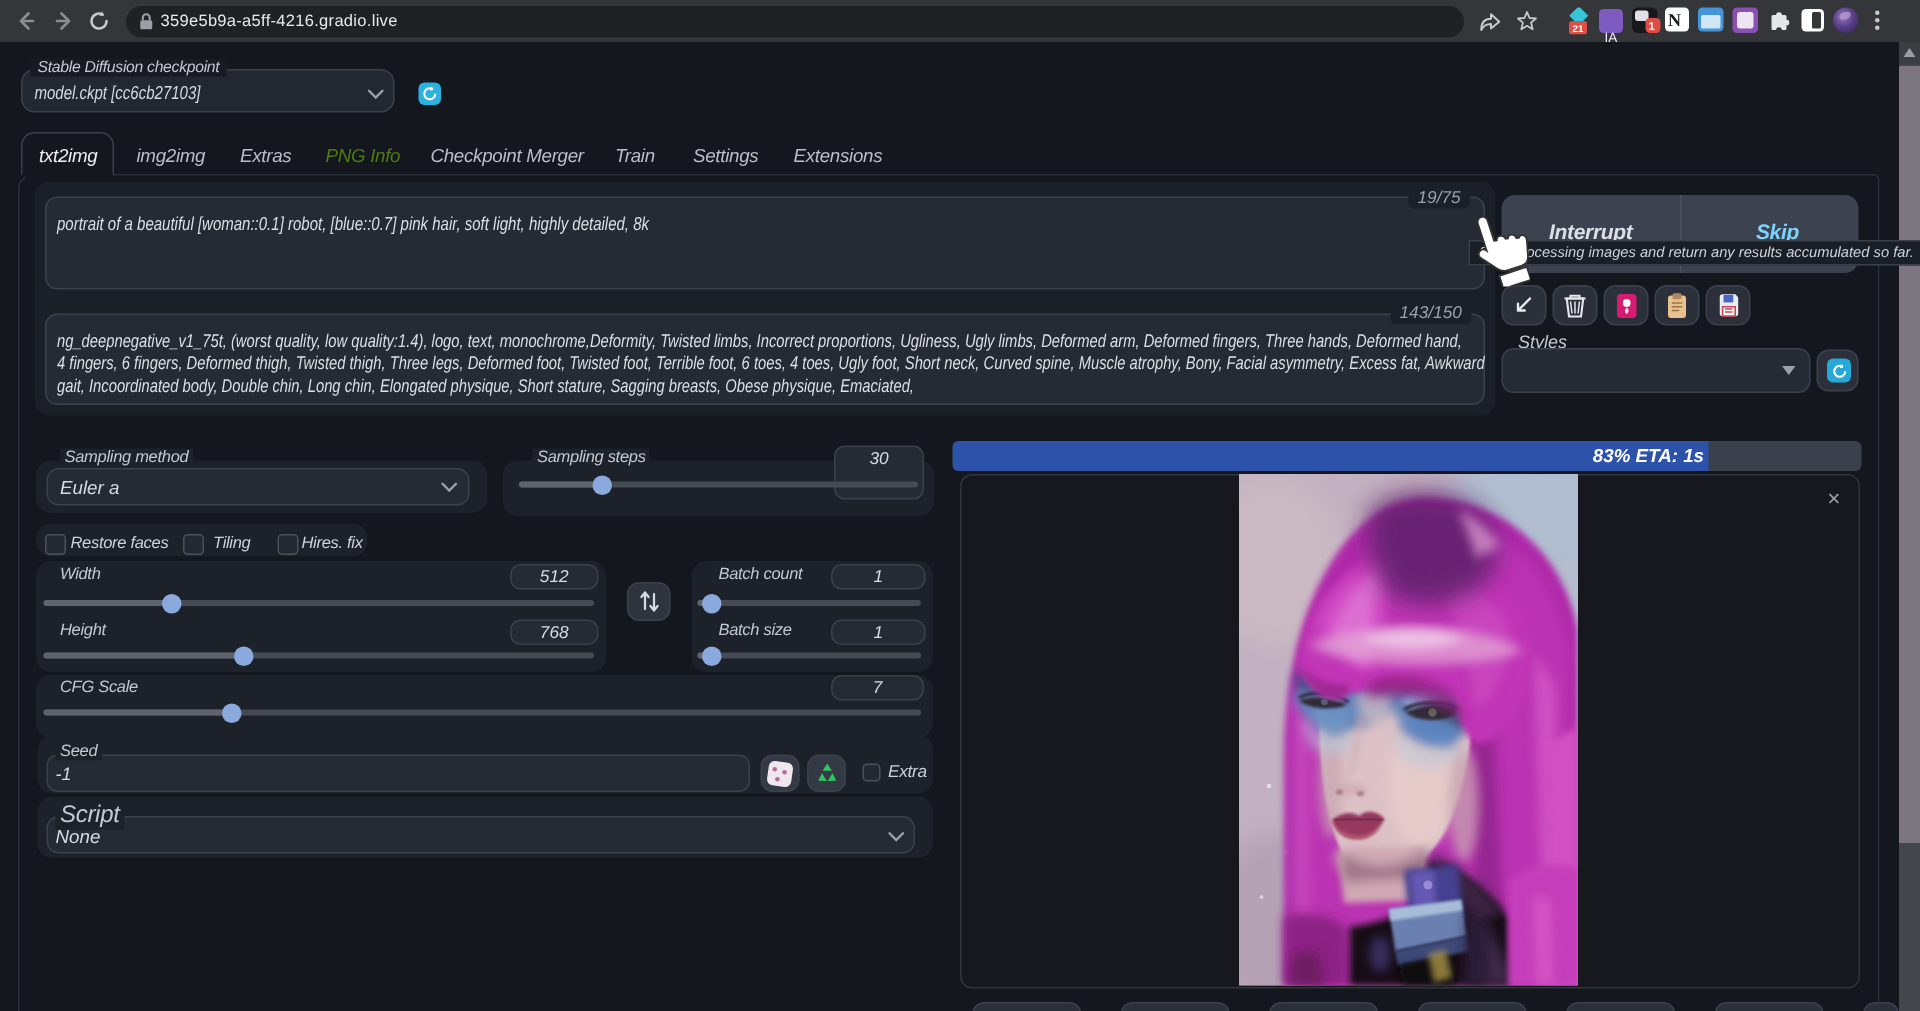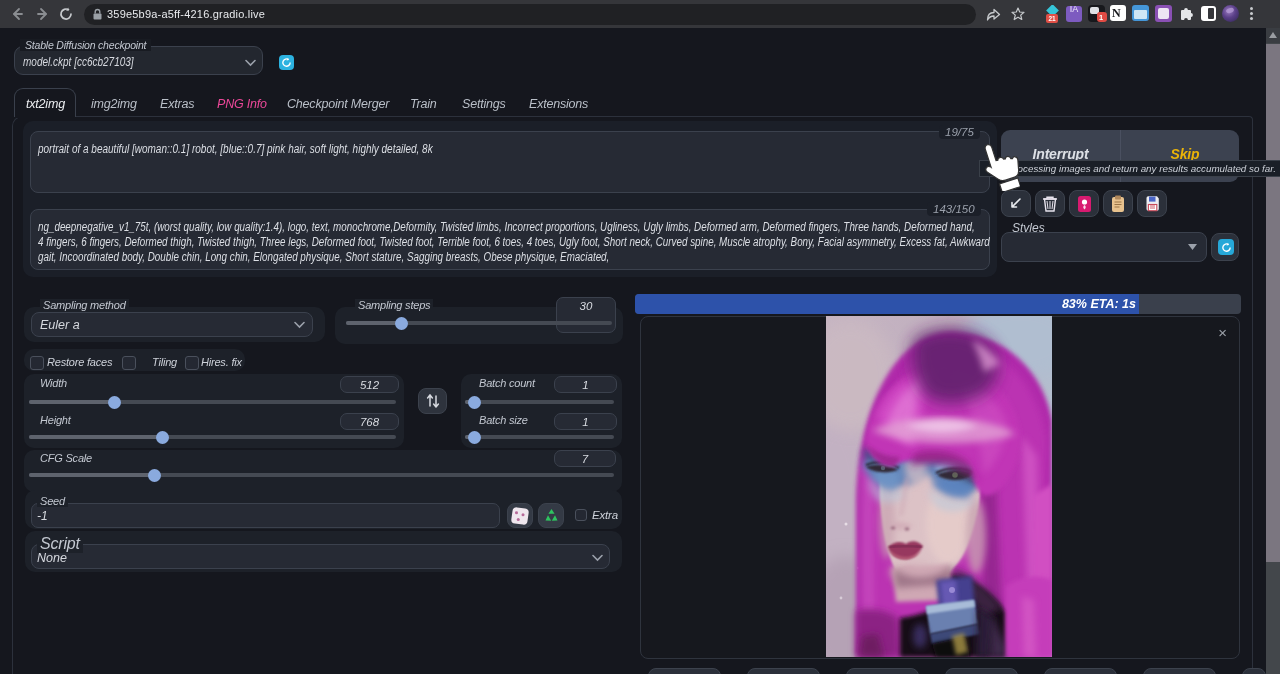--- a/index.html
+++ b/index.html
@@ -52,21 +52,21 @@
   <svg class="abs" style="left:1011px;top:7px" width="14" height="14" viewBox="0 0 14 14">
       <path d="M7 1 L8.7 5 L13 5.3 L9.7 8.1 L10.8 12.5 L7 10.2 L3.2 12.5 L4.3 8.1 L1 5.3 L5.3 5 Z" stroke="#c7cacd" stroke-width="1.2" fill="none" stroke-linejoin="round"></path>
     </svg>
 
   <svg class="abs" style="left:1044px;top:5px" width="16" height="18" viewBox="0 0 16 18">
       <rect x="4" y="1" width="9" height="9" transform="rotate(45 8.5 5.5)" fill="#35c5d8"></rect>
       <rect x="2" y="9" width="12" height="9" rx="2" fill="#e04f46"></rect>
       <text x="8" y="16" font-size="6.5" font-weight="bold" fill="#fff" text-anchor="middle">21</text>
     </svg>
   <div class="abs" style="left:1066px;top:6px;width:16px;height:16px;border-radius:3px;background:#7d5bc0"></div>
-  <div class="abs" style="left:1067px;top:4px;color:#efe9fa;font-size:9px;font-weight:normal;width:14px;text-align:center">IA</div>
+  <div class="abs" style="left:1067px;top:20px;color:#efe9fa;font-size:9px;font-weight:normal;width:14px;text-align:center">IA</div>
   <div class="abs" style="left:1088px;top:5px;width:17px;height:17px;border-radius:4px;background:#17181c"></div>
   <div class="abs" style="left:1090px;top:7px;width:9px;height:7px;border-radius:2px;background:#dfe1e5"></div>
   <div class="abs" style="left:1097px;top:12px;width:10px;height:10px;border-radius:3px;background:#e14b44"></div>
   <div class="abs" style="left:1099px;top:13px;color:#fff;font-size:7.5px;font-weight:bold">1</div>
   <div class="abs" style="left:1110px;top:5px;width:16px;height:16px;border-radius:3px;background:#fff"></div>
   <div class="abs" style="left:1112px;top:6px;color:#17181c;font-size:12px;font-weight:bold;font-family:'Liberation Serif',serif">N</div>
   <div class="abs" style="left:1132px;top:5px;width:17px;height:16px;border-radius:3px;background:#4596d8"></div>
   <div class="abs" style="left:1134px;top:10px;width:13px;height:9px;border-radius:1px;background:#cfe6f5"></div>
   <div class="abs" style="left:1155px;top:5px;width:17px;height:17px;border-radius:3px;background:#8a50b4"></div>
   <div class="abs" style="left:1158px;top:8px;width:11px;height:11px;border-radius:2px;background:#fff;opacity:.85"></div>
@@ -97,41 +97,41 @@
       <path d="M7.6 0.8 L8.6 3.3 L6 3.8 Z" fill="#fff"></path>
     </svg>
 
   <div class="abs" style="left:12px;top:88px;width:1241px;height:640px;border:1px solid #2c313c;border-radius:10px 4px 0 0;border-bottom:none"></div>
   <div class="abs" style="left:14px;top:60px;width:62px;height:29px;background:#15171e;border:1px solid #3a404c;border-bottom:none;border-radius:9px 9px 0 0"></div>
   <div class="abs" style="left:15px;top:87px;width:60px;height:3px;background:#15171e"></div>
   <div class="abs" style="left:0;top:69px;width:1280px;height:15px;font-size:12.5px;letter-spacing:-.2px">
     <span class="abs" style="left:26px;color:#eceef1">txt2img</span>
     <span class="abs" style="left:91px;color:#b9bfc8">img2img</span>
     <span class="abs" style="left:160px;color:#b9bfc8">Extras</span>
-    <span class="abs" style="left:217px;color:#ec4899">PNG Info</span>
+    <span class="abs" style="left:217px;color:#4d7c0f">PNG Info</span>
     <span class="abs" style="left:287px;color:#b9bfc8">Checkpoint Merger</span>
     <span class="abs" style="left:410px;color:#b9bfc8">Train</span>
     <span class="abs" style="left:462px;color:#b9bfc8">Settings</span>
     <span class="abs" style="left:529px;color:#b9bfc8">Extensions</span>
   </div>
 
   <div class="block" style="left:23px;top:93px;width:974px;height:156px;background:#1b1f28"></div>
   <div class="input" style="left:30px;top:103px;width:960px;height:62px"></div>
   <div class="abs" style="left:939px;top:97px;background:#1b1f28;padding:1px 6px;border-radius:4px;font-size:11.5px;color:#9aa0ab">19/75</div>
   <div class="abs" style="left:38px;top:114px;font-size:12.5px;color:#dcdfe5;white-space:nowrap;transform:scaleX(.8);transform-origin:0 0">portrait of a beautiful [woman::0.1] robot, [blue::0.7] pink hair, soft light, highly detailed, 8k</div>
 
   <div class="input" style="left:30px;top:181px;width:960px;height:61px"></div>
   <div class="abs" style="left:927px;top:174px;background:#1b1f28;padding:1px 6px;border-radius:4px;font-size:11.5px;color:#9aa0ab">143/150</div>
   <div class="abs" style="left:38px;top:192px;font-size:12.3px;line-height:15.2px;color:#dcdfe5;white-space:nowrap;transform:scaleX(.8);transform-origin:0 0" id="negprompt">ng_deepnegative_v1_75t, (worst quality, low quality:1.4), logo, text, monochrome,Deformity, Twisted limbs, Incorrect proportions, Ugliness, Ugly limbs, Deformed arm, Deformed fingers, Three hands, Deformed hand,<br>4 fingers, 6 fingers, Deformed thigh, Twisted thigh, Three legs, Deformed foot, Twisted foot, Terrible foot, 6 toes, 4 toes, Ugly foot, Short neck, Curved spine, Muscle atrophy, Bony, Facial asymmetry, Excess fat, Awkward<br>gait, Incoordinated body, Double chin, Long chin, Elongated physique, Short stature, Sagging breasts, Obese physique, Emaciated,</div>
 
   <div class="abs" style="left:1001px;top:102px;width:238px;height:52px;border-radius:9px;background:#3c4250;overflow:hidden">
     <div class="abs" style="left:119px;top:0;width:1px;height:52px;background:#4a5060"></div>
   </div>
   <div class="abs" style="left:1001px;top:118px;width:119px;text-align:center;font-size:14px;font-weight:600;color:#dde0e6;letter-spacing:-.2px">Interrupt</div>
-  <div class="abs" style="left:1120px;top:118px;width:130px;text-align:center;font-size:14px;font-weight:600;color:#eab308;letter-spacing:-.2px">Skip</div>
+  <div class="abs" style="left:1120px;top:118px;width:130px;text-align:center;font-size:14px;font-weight:600;color:#7dd3fc;letter-spacing:-.2px">Skip</div>
 
   <div class="toolbtn" style="left:1001px;top:162px;width:30px;height:27px"></div>
   <div class="toolbtn" style="left:1035px;top:162px;width:30px;height:27px"></div>
   <div class="toolbtn" style="left:1069px;top:162px;width:30px;height:27px"></div>
   <div class="toolbtn" style="left:1103px;top:162px;width:30px;height:27px"></div>
   <div class="toolbtn" style="left:1137px;top:162px;width:30px;height:27px"></div>
 
   <svg class="abs" style="left:1009px;top:169px" width="13" height="13" viewBox="0 0 13 13">
       <path d="M11 2 L3 10 M3 10 L3 5.5 M3 10 L7.5 10" stroke="#e8eaee" stroke-width="1.6" fill="none" stroke-linecap="round"></path>
     </svg>
@@ -180,21 +180,21 @@
   <div class="abs" style="left:355px;top:271px;font-size:11px;color:#c3c8d1;letter-spacing:-.2px;background:#1d2129;padding:0 3px">Sampling steps</div>
   <div class="numbox" style="left:556px;top:269px;width:60px;height:36px;line-height:17px">30</div>
   <div class="track" style="left:346px;top:293px;width:266px"></div>
   <div class="fill" style="left:346px;top:293px;width:55px"></div>
   <div class="handle" style="left:395px;top:289px"></div>
 
   <div class="block" style="left:24px;top:321px;width:221px;height:22px"></div>
   <div class="cb" style="left:30px;top:328px"></div>
   <div class="abs" style="left:47px;top:328px;font-size:11px;color:#cdd1d9;letter-spacing:-.2px">Restore faces</div>
   <div class="cb" style="left:122px;top:328px"></div>
-  <div class="abs" style="left:152px;top:328px;font-size:11px;color:#cdd1d9;letter-spacing:-.2px">Tiling</div>
+  <div class="abs" style="left:142px;top:328px;font-size:11px;color:#cdd1d9;letter-spacing:-.2px">Tiling</div>
   <div class="cb" style="left:185px;top:328px"></div>
   <div class="abs" style="left:201px;top:328px;font-size:11px;color:#cdd1d9;letter-spacing:-.2px">Hires. fix</div>
 
   <div class="block" style="left:24px;top:346px;width:380px;height:74px"></div>
   <div class="block" style="left:461px;top:346px;width:161px;height:74px"></div>
   <div class="abs" style="left:40px;top:349px;font-size:11px;color:#c3c8d1;letter-spacing:-.2px">Width</div>
   <div class="numbox" style="left:340px;top:348px;width:59px;height:17px;line-height:16px">512</div>
   <div class="track" style="left:29px;top:372px;width:367px"></div>
   <div class="fill" style="left:29px;top:372px;width:85px"></div>
   <div class="handle" style="left:108px;top:368px"></div>

